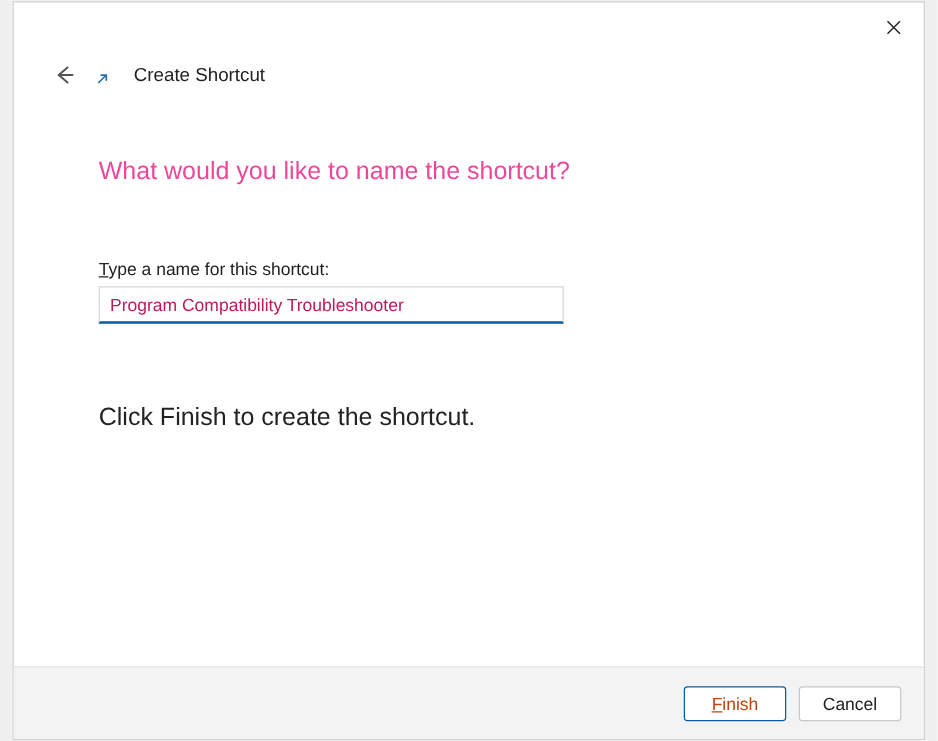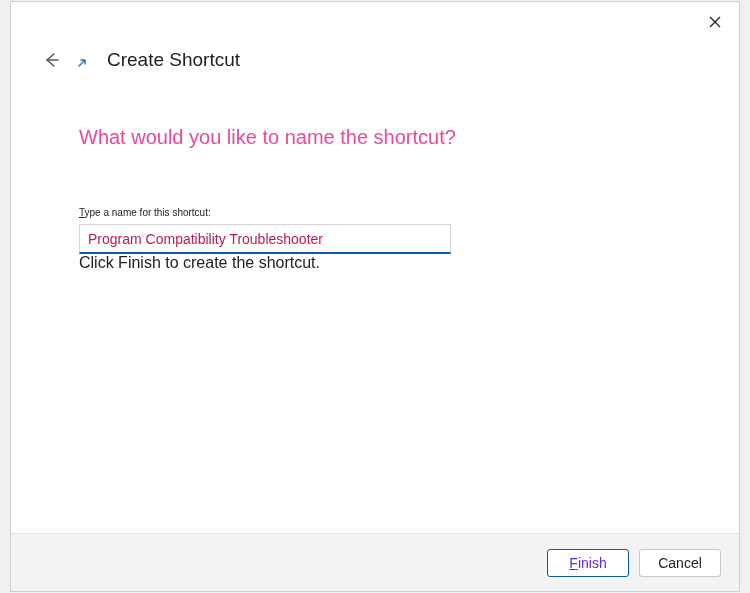--- a/index.html
+++ b/index.html
@@ -71,57 +71,58 @@
       display: flex;
       align-items: flex-end;
       justify-content: flex-start;
       position: relative;
     }
     .shortcut-icon svg {
       width: 10px;
       height: 10px;
     }
     .wizard-title {
-      font-size: 19px;
+      font-size: 15px;
       color: #222;
       font-weight: 400;
     }
     .content {
       padding: 54px 0 0 68px;
       flex: 1;
     }
     .main-heading {
       font-size: 20px;
       color: #ec4899;
       font-weight: 400;
       margin-bottom: 58px;
     }
     .field-label {
-      font-size: 10px;
+      font-size: 14px;
       color: #222;
       margin-bottom: 6px;
     }
     .underline-letter {
       text-decoration: underline;
     }
     .name-input {
       width: 372px;
       height: 30px;
       border: 1px solid #d6d6d6;
       border-bottom: 2px solid #0a5c9e;
       padding: 4px 8px;
       font-size: 14px;
       font-family: inherit;
       color: #be185d;
       outline: none;
       background: #ffffff;
     }
     .help-text {
-      font-size: 16px;
+      font-size: 20px;
       color: #222;
+      margin-top: 64px;
     }
     .footer {
       height: 58px;
       background: #f3f3f3;
       border-top: 1px solid #e4e4e4;
       display: flex;
       justify-content: flex-end;
       align-items: center;
       padding-right: 18px;
       gap: 10px;
@@ -131,21 +132,21 @@
       height: 28px;
       font-size: 14px;
       font-family: inherit;
       border-radius: 3px;
       cursor: pointer;
       background: #ffffff;
       padding: 0 14px;
     }
     .btn-primary {
       border: 1.5px solid #0a5c9e;
-      color: #6d28d9;
+      color: #c2410c;
     }
     .btn-secondary {
       border: 1px solid #c8c8c8;
       color: #222;
     }
   </style>
 </head>
 <body>
 
 <div class="window">

